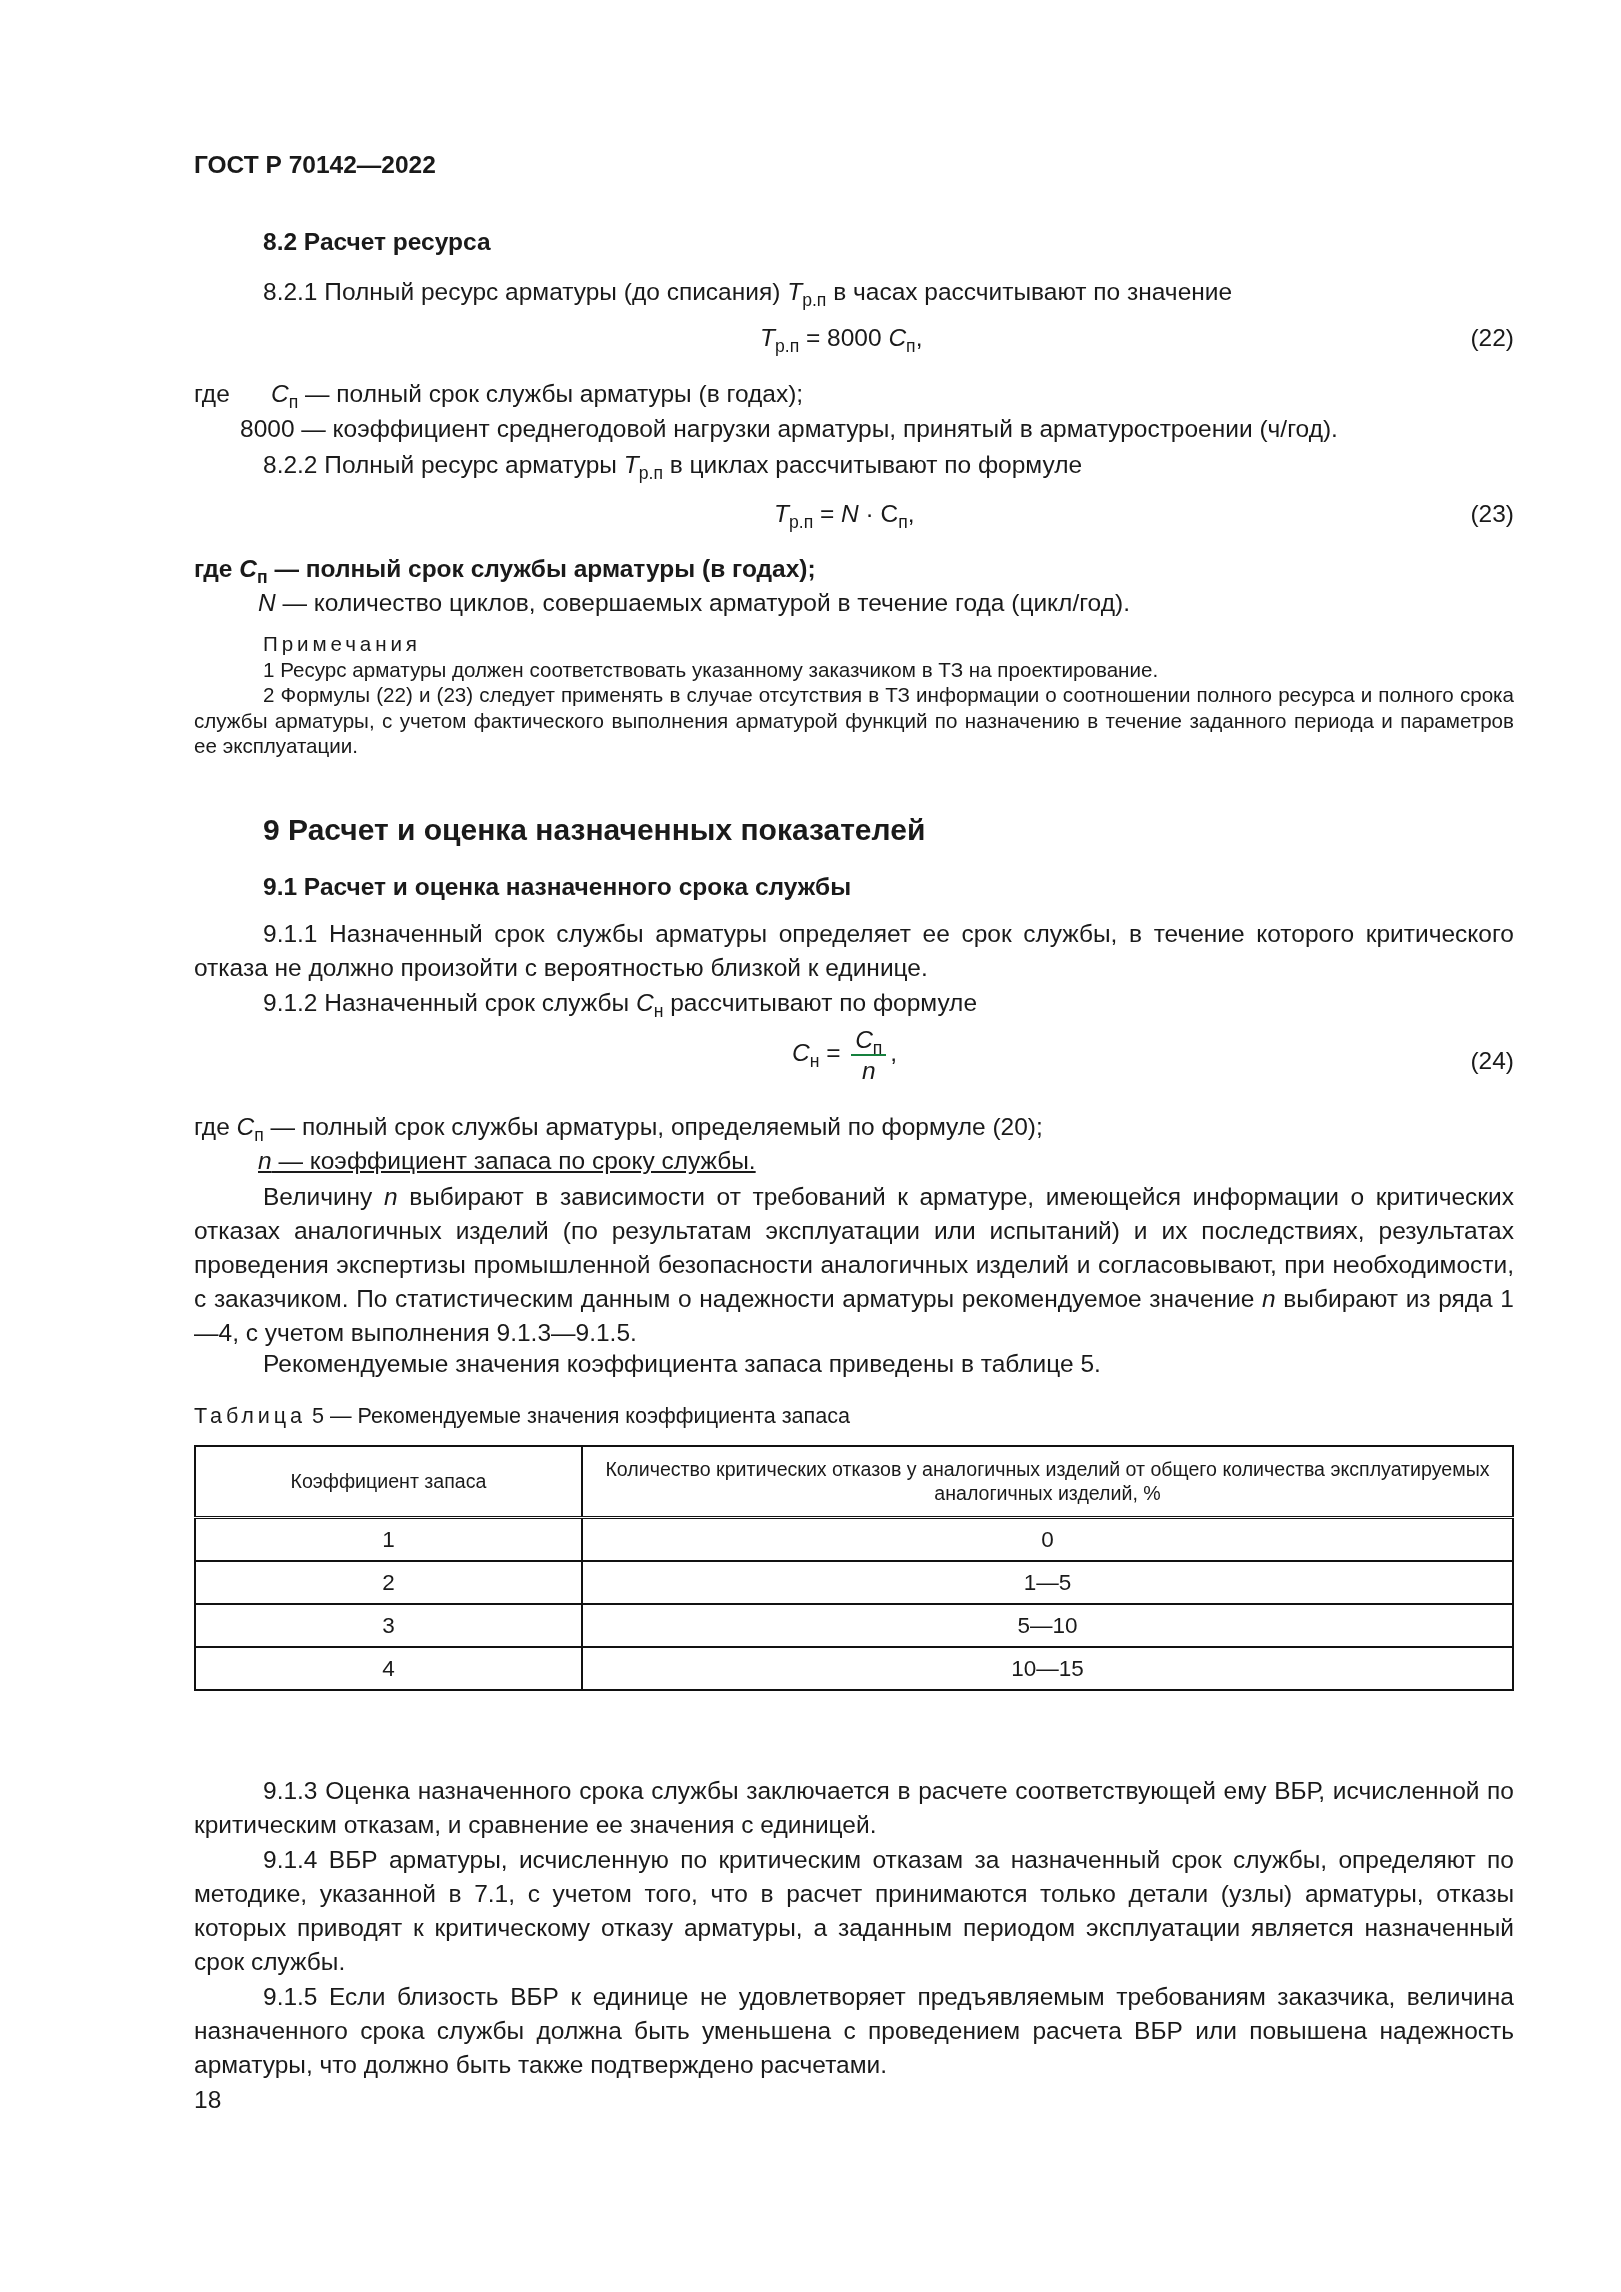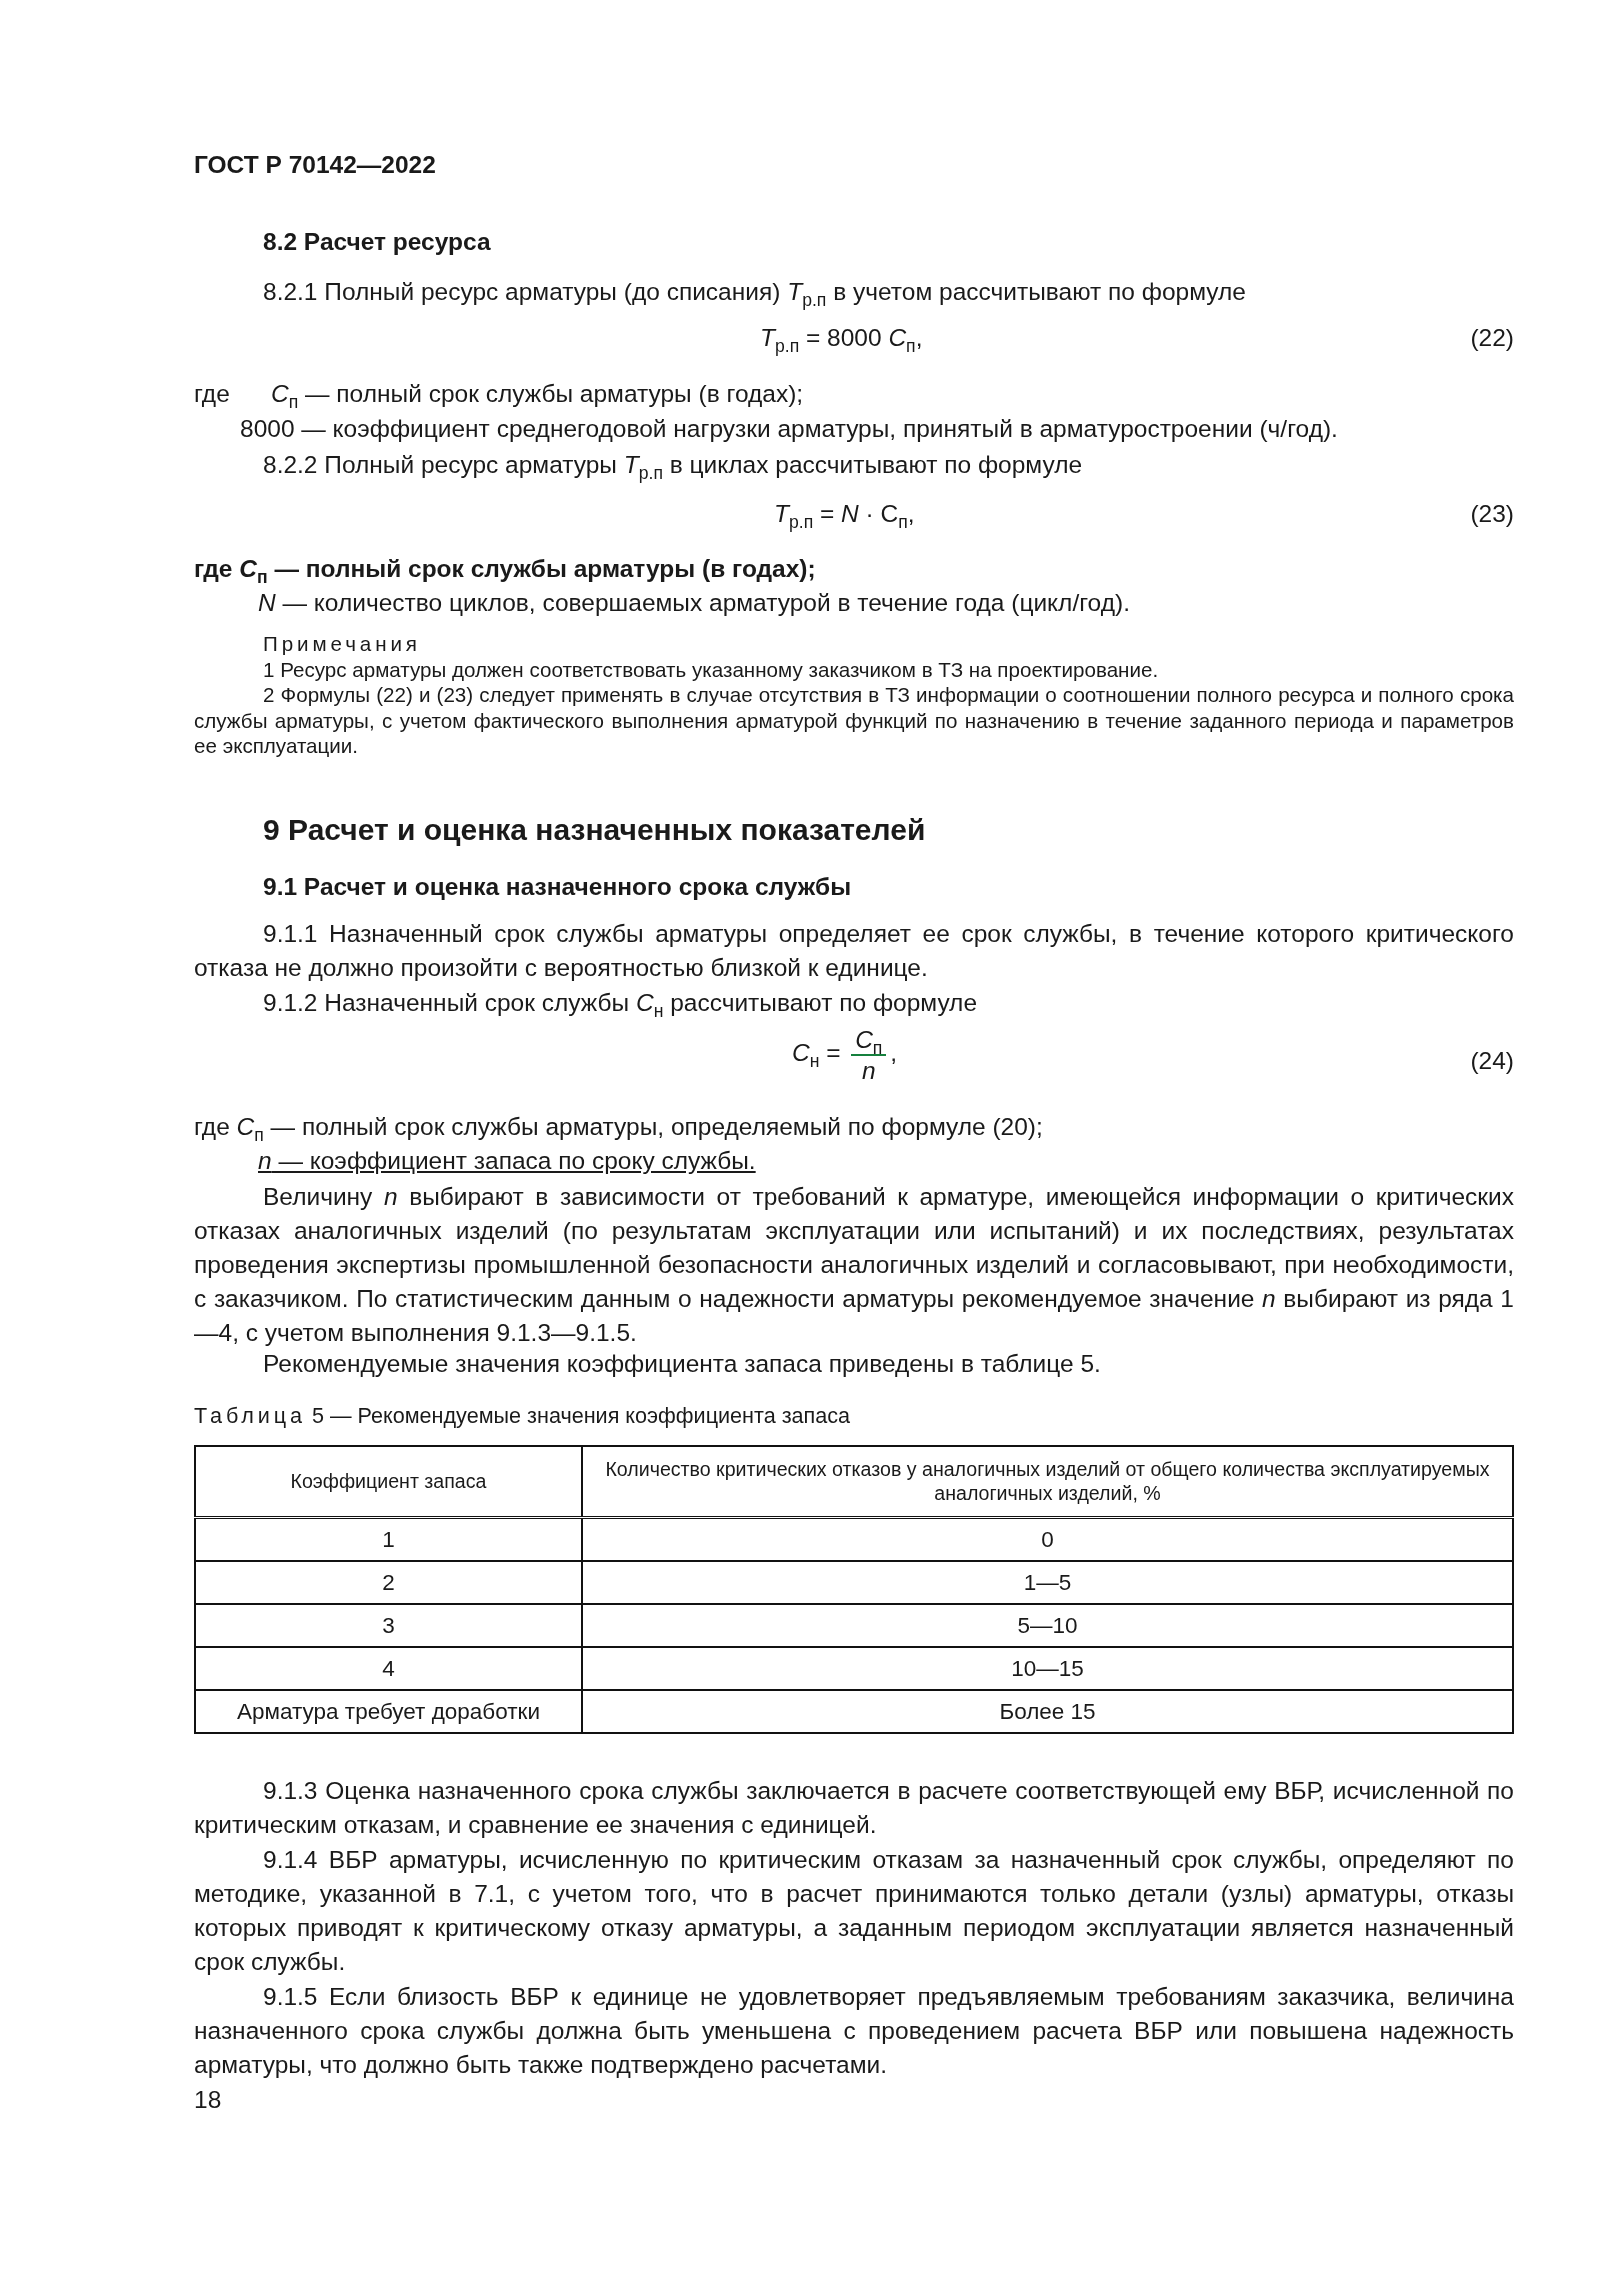--- a/index.html
+++ b/index.html
@@ -24,21 +24,21 @@
   .frac .den{display:block;line-height:29px;}
 </style>
 </head>
 <body>
 
 <div class="line b" style="left:194px;top:148px;font-size:24.5px;">ГОСТ Р 70142—2022</div>
 
 <div class="line b" style="left:263px;top:225px;">8.2 Расчет ресурса</div>
 
 <div class="line" style="left:263px;top:275px;">
-  <span>8.2.1 Полный ресурс арматуры (до списания) </span><i>T</i><sub>р.п</sub><span> в учетом рассчитывают по формуле</span>
+  <span>8.2.1 Полный ресурс арматуры (до списания) </span><i>T</i><sub>р.п</sub><span> в часах рассчитывают по значение</span>
 </div>
 
 <div class="line" style="left:760px;top:321px;">
   <i>T</i><sub>р.п</sub><span> = 8000 </span><i>C</i><sub>п</sub><span>,</span>
 </div>
 <div class="fnum" style="top:321px;">(22)</div>
 
 <div class="line" style="left:194px;top:377px;">где</div>
 <div class="line" style="left:271px;top:377px;">
   <i>C</i><sub>п</sub><span> — полный срок службы арматуры (в годах);</span>
@@ -116,24 +116,20 @@
       <td>1—5</td>
     </tr>
     <tr>
       <td>3</td>
       <td>5—10</td>
     </tr>
     <tr>
       <td>4</td>
       <td>10—15</td>
     </tr>
-    <tr>
-      <td>Арматура требует доработки</td>
-      <td>Более 15</td>
-    </tr>
   </tbody>
 </table>
 
 <div class="p ind" style="top:1774px;">9.1.3 Оценка назначенного срока службы заключается в расчете соответствующей ему ВБР, исчисленной по критическим отказам, и сравнение ее значения с единицей.</div>
 <div class="p ind" style="top:1843px;">9.1.4 ВБР арматуры, исчисленную по критическим отказам за назначенный срок службы, определяют по методике, указанной в 7.1, с учетом того, что в расчет принимаются только детали (узлы) арматуры, отказы которых приводят к критическому отказу арматуры, а заданным периодом эксплуатации является назначенный срок службы.</div>
 <div class="p ind" style="top:1980px;">9.1.5 Если близость ВБР к единице не удовлетворяет предъявляемым требованиям заказчика, величина назначенного срока службы должна быть уменьшена с проведением расчета ВБР или повышена надежность арматуры, что должно быть также подтверждено расчетами.</div>
 
 <div class="line" style="left:194px;top:2083px;">18</div>
 
 

